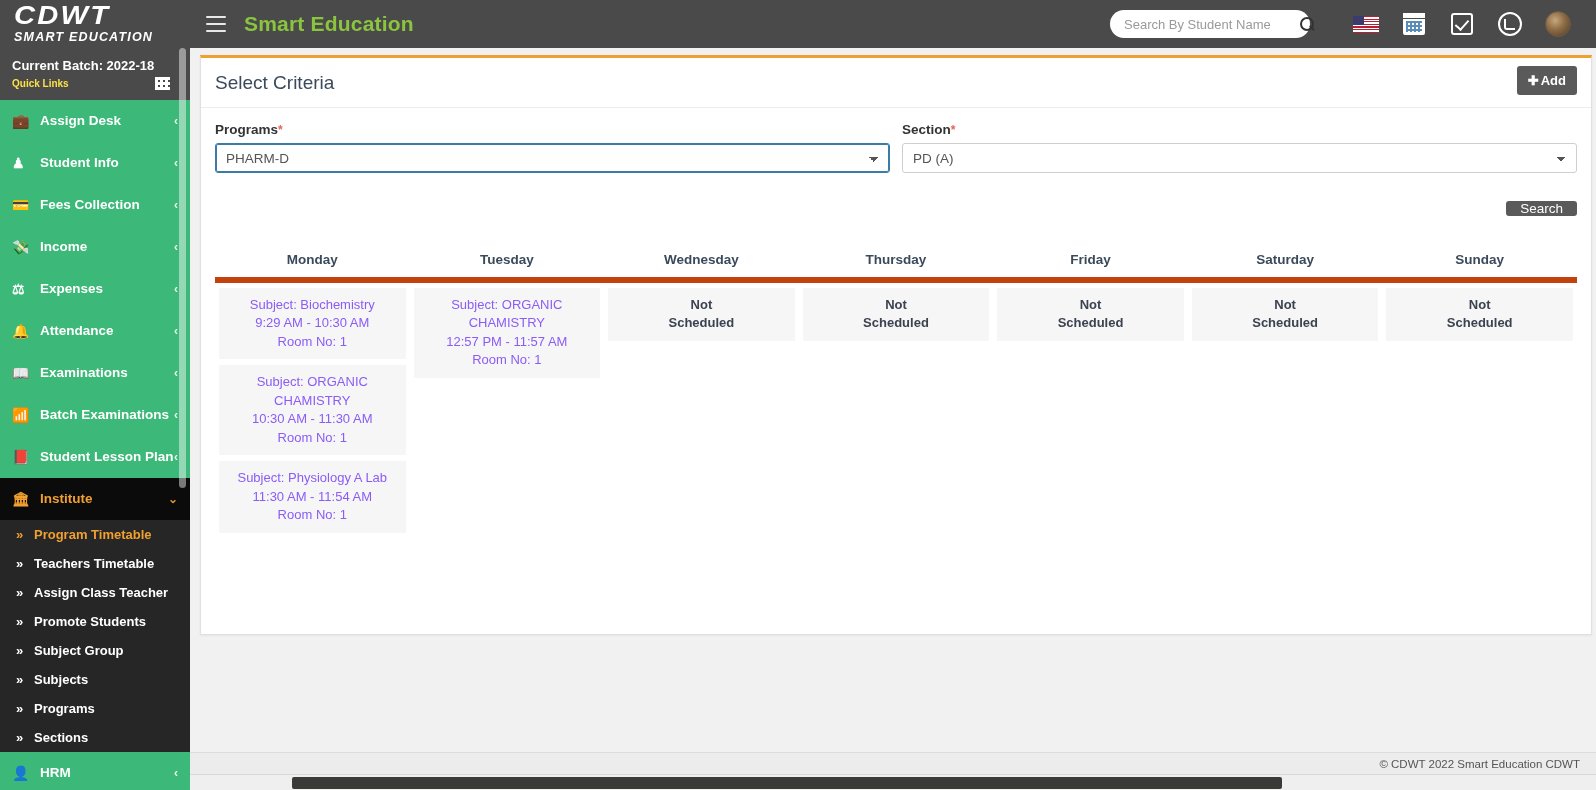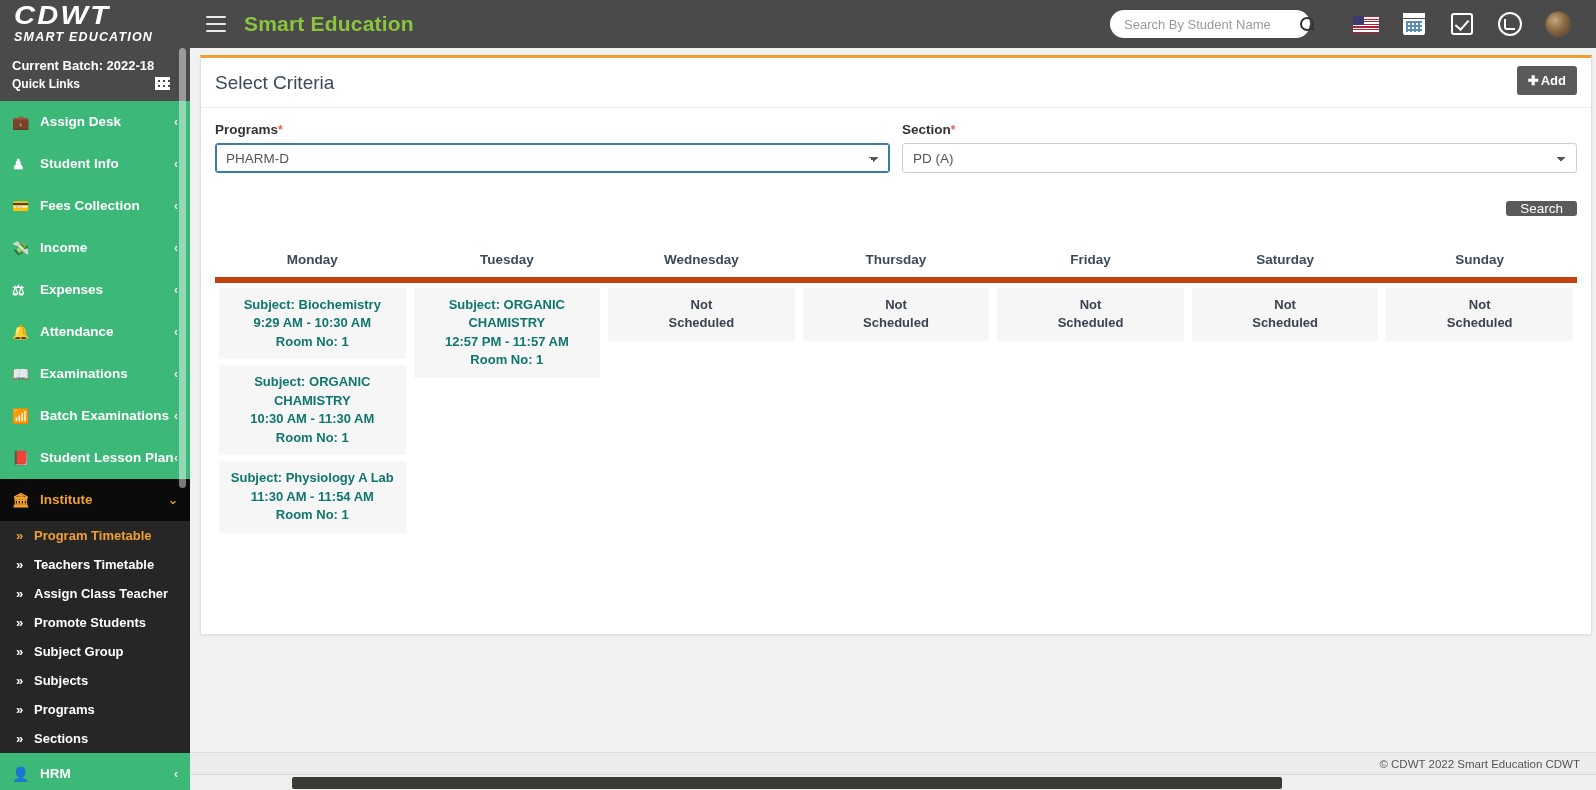--- a/index.html
+++ b/index.html
@@ -102,21 +102,21 @@
   }
 
   
   .sidebar {
     position: absolute; top: 48px; left: 0; width: 190px; bottom: 0;
     background: #3cb878; overflow: hidden; z-index: 15;
   }
   .batch-box { background: #4a4a4a; padding: 8px 12px 10px 12px; }
   .batch-text { color: #fff; font-size: 13px; font-weight: bold; line-height: 1.6; }
   .quick-row { display: flex; align-items: center; justify-content: space-between; }
-  .quick-label { color: #ffffff; font-size: 12px; font-weight: bold; }
+  .quick-label { color: #fde047; font-size: 10px; font-weight: bold; }
   .grid-ic {
     width: 15px; height: 13px; margin-right: 8px;
     background:
       repeating-linear-gradient(to right, #ffffff 0 3px, transparent 3px 5px),
       repeating-linear-gradient(to bottom, #ffffff 0 3px, transparent 3px 5px);
     background-blend-mode: multiply;
   }
   .nav-item {
     display: flex; align-items: center; height: 42px; padding: 0 12px;
     color: #ffffff; font-size: 13.5px; font-weight: bold; cursor: pointer;
@@ -189,21 +189,21 @@
   
   .tt-wrap { padding: 30px 14px 0 14px; }
   .tt { width: 100%; border-collapse: collapse; table-layout: fixed; }
   .tt th {
     font-size: 13.5px; color: #3b4a5a; font-weight: bold; text-align: center;
     padding: 6px 0 10px 0; border-bottom: 6px solid #c2410c;
   }
   .tt td { vertical-align: top; padding: 5px 4px 0 4px; }
   .slot {
     background: #f6f6f6; padding: 8px 4px; text-align: center;
-    color: #0f766e; font-size: 13px; font-weight: bold; line-height: 1.42;
+    color: #8b5cf6; font-size: 13px; font-weight: normal; line-height: 1.42;
     margin-bottom: 6px;
   }
   .slot.none { color: #3b4250; font-weight: bold; }
   .slot div { white-space: normal; }
 
   
   .footer {
     position: absolute; left: 0; right: 0; bottom: 16px; height: 22px;
     background: #ececec; border-top: 1px solid #dcdcdc;
     display: flex; align-items: center; justify-content: flex-end; padding-right: 16px;

